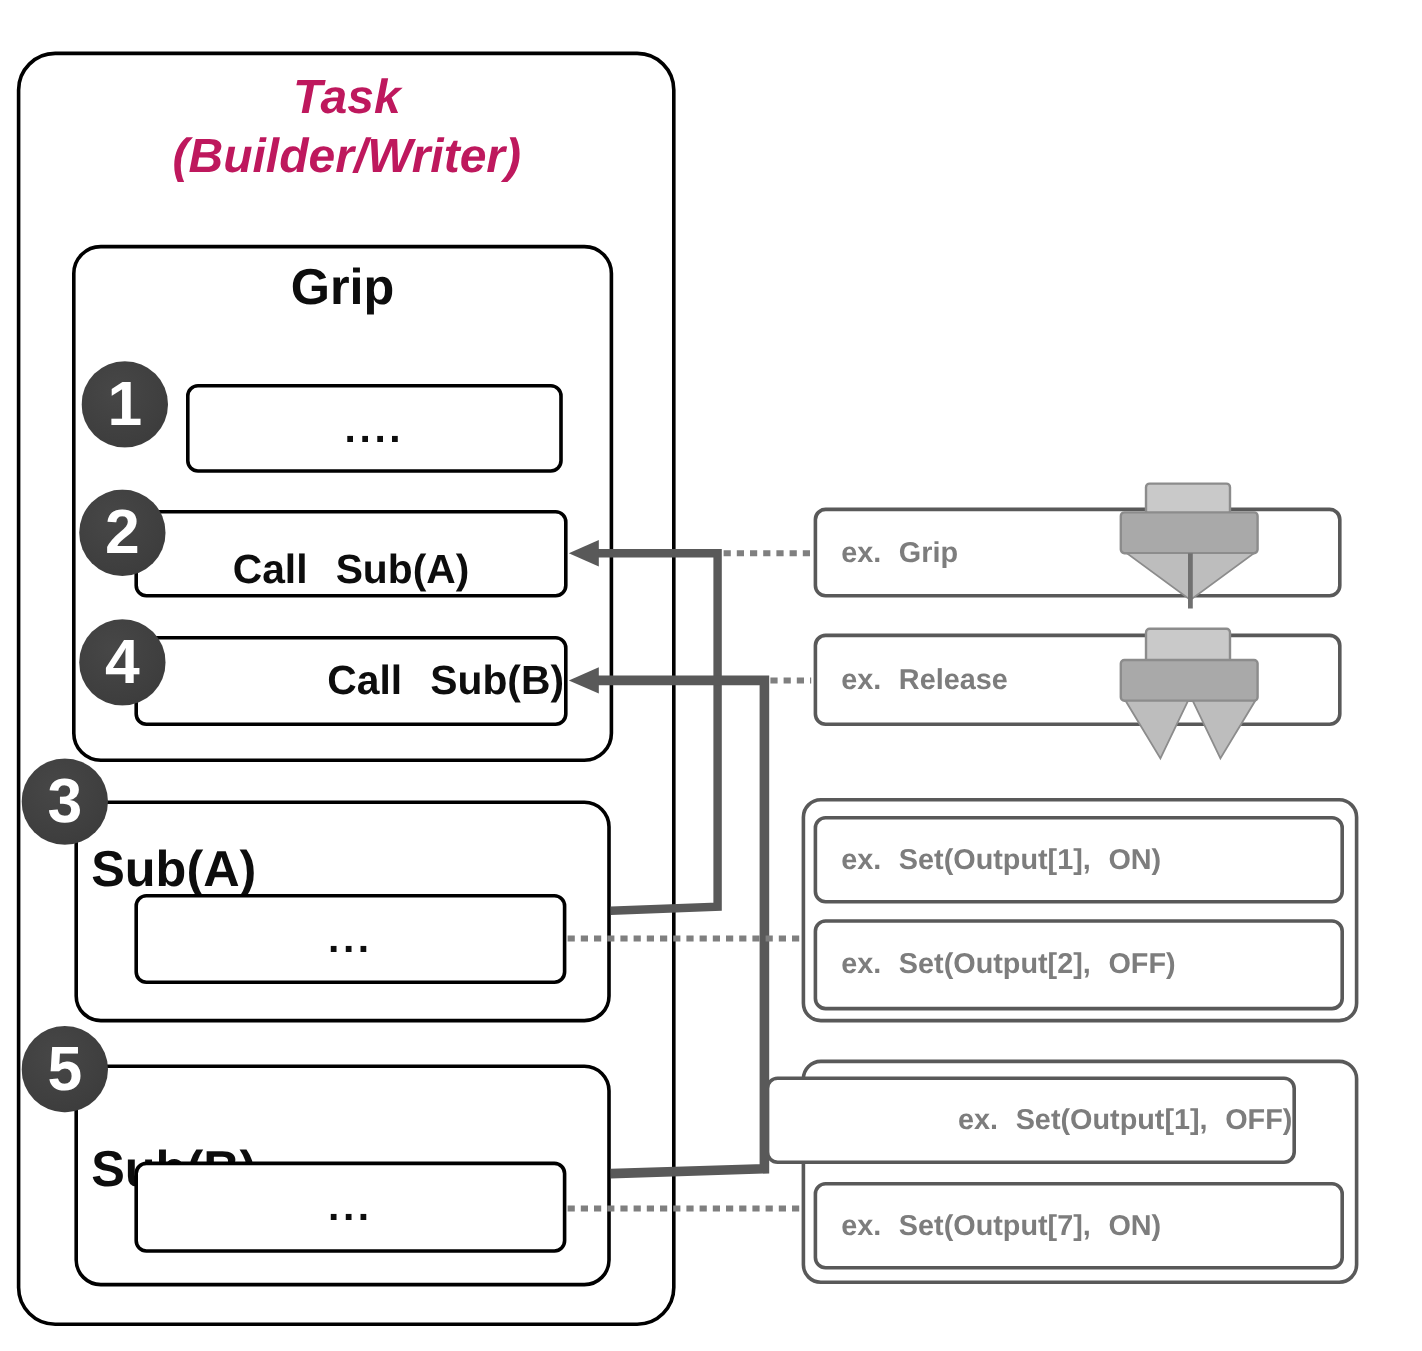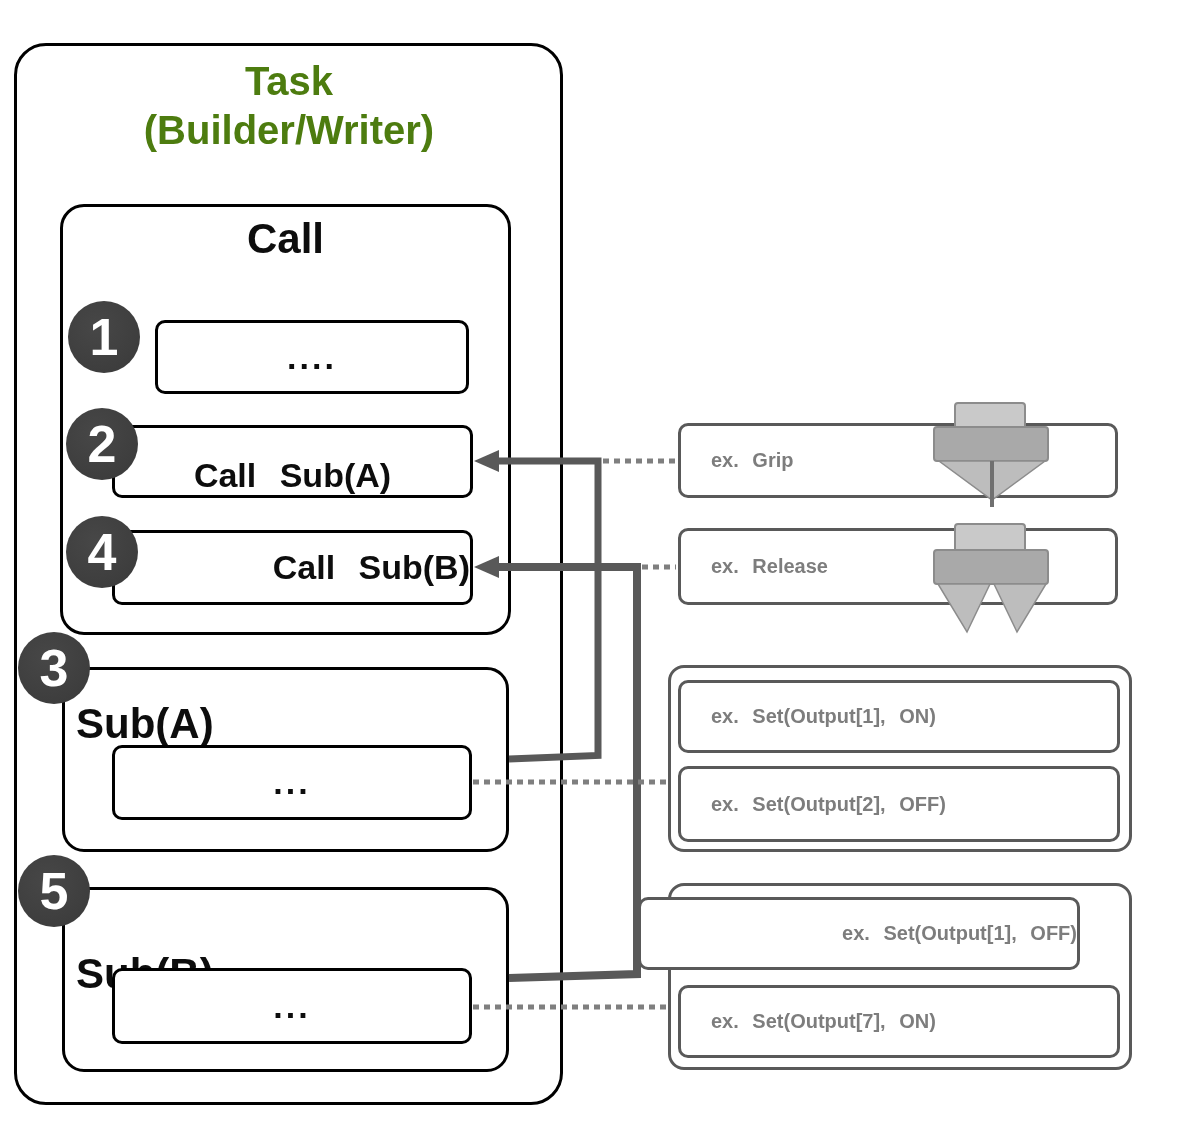--- a/index.html
+++ b/index.html
@@ -10,52 +10,52 @@
   .abs{position:absolute;box-sizing:border-box;}
   
   .blackbox{border:3px solid #000;border-radius:24px;background:transparent;z-index:1;}
   
   .cmd{
     border:3px solid #000;border-radius:10px;background:#fff;z-index:2;
     display:flex;align-items:center;justify-content:center;
     font-size:34px;color:#0d0d0d;word-spacing:14px;
   }
   .title{
-    text-align:center;font-size:40px;line-height:49px;color:#4d7c0f;z-index:2;
+    text-align:center;font-size:40px;line-height:49px;color:#be185d;z-index:2;font-style:italic;
   }
   .seclabel{font-size:42px;color:#0d0d0d;z-index:2;}
   
   .stepcircle{
     width:72px;height:72px;border-radius:50%;background:#3f3f3f;z-index:6;
     color:#fff;font-size:52px;display:flex;align-items:center;justify-content:center;
     background-image:radial-gradient(circle at 40% 35%, #474747 0%, #3f3f3f 60%, #393939 100%);
   }
   
   .exbox{
     border:3px solid #595959;border-radius:10px;background:#fff;z-index:2;
-    display:flex;align-items:center;padding-left:30px;
-    font-size:20px;color:#7d7d7d;word-spacing:8px;white-space:nowrap;
+    display:flex;align-items:center;padding-left:20px;
+    font-size:24px;color:#7d7d7d;word-spacing:8px;white-space:nowrap;
   }
   .exgroup{border:3px solid #595959;border-radius:16px;background:#fff;z-index:1;}
   .connectors{position:absolute;left:0;top:0;z-index:4;}
   .icon-svg{position:absolute;z-index:7;}
 </style>
 </head>
 <body>
 
 <div id="stage">
 
   <div class="abs blackbox" style="left:14px;top:43px;width:549px;height:1062px;border-radius:32px;"></div>
   <div class="abs title" style="left:15px;top:57px;width:548px;">
     <div>Task</div>
     <div>(Builder/Writer)</div>
   </div>
 
   <div class="abs blackbox" style="left:60px;top:204px;width:451px;height:431px;border-radius:24px;"></div>
-  <div class="abs seclabel" style="left:60px;top:215px;width:451px;text-align:center;">Call</div>
+  <div class="abs seclabel" style="left:60px;top:215px;width:451px;text-align:center;">Grip</div>
 
   <div class="abs cmd" style="left:155px;top:320px;width:314px;height:74px;letter-spacing:3px;">
     <span>....</span>
   </div>
   <div class="abs cmd" style="left:112px;top:425px;width:361px;height:73px;align-items:flex-end;">
     <span>Call Sub(A)</span>
   </div>
   <div class="abs cmd" style="left:112px;top:530px;width:361px;height:75px;justify-content:flex-end;">
     <span>Call Sub(B)</span>
   </div>

